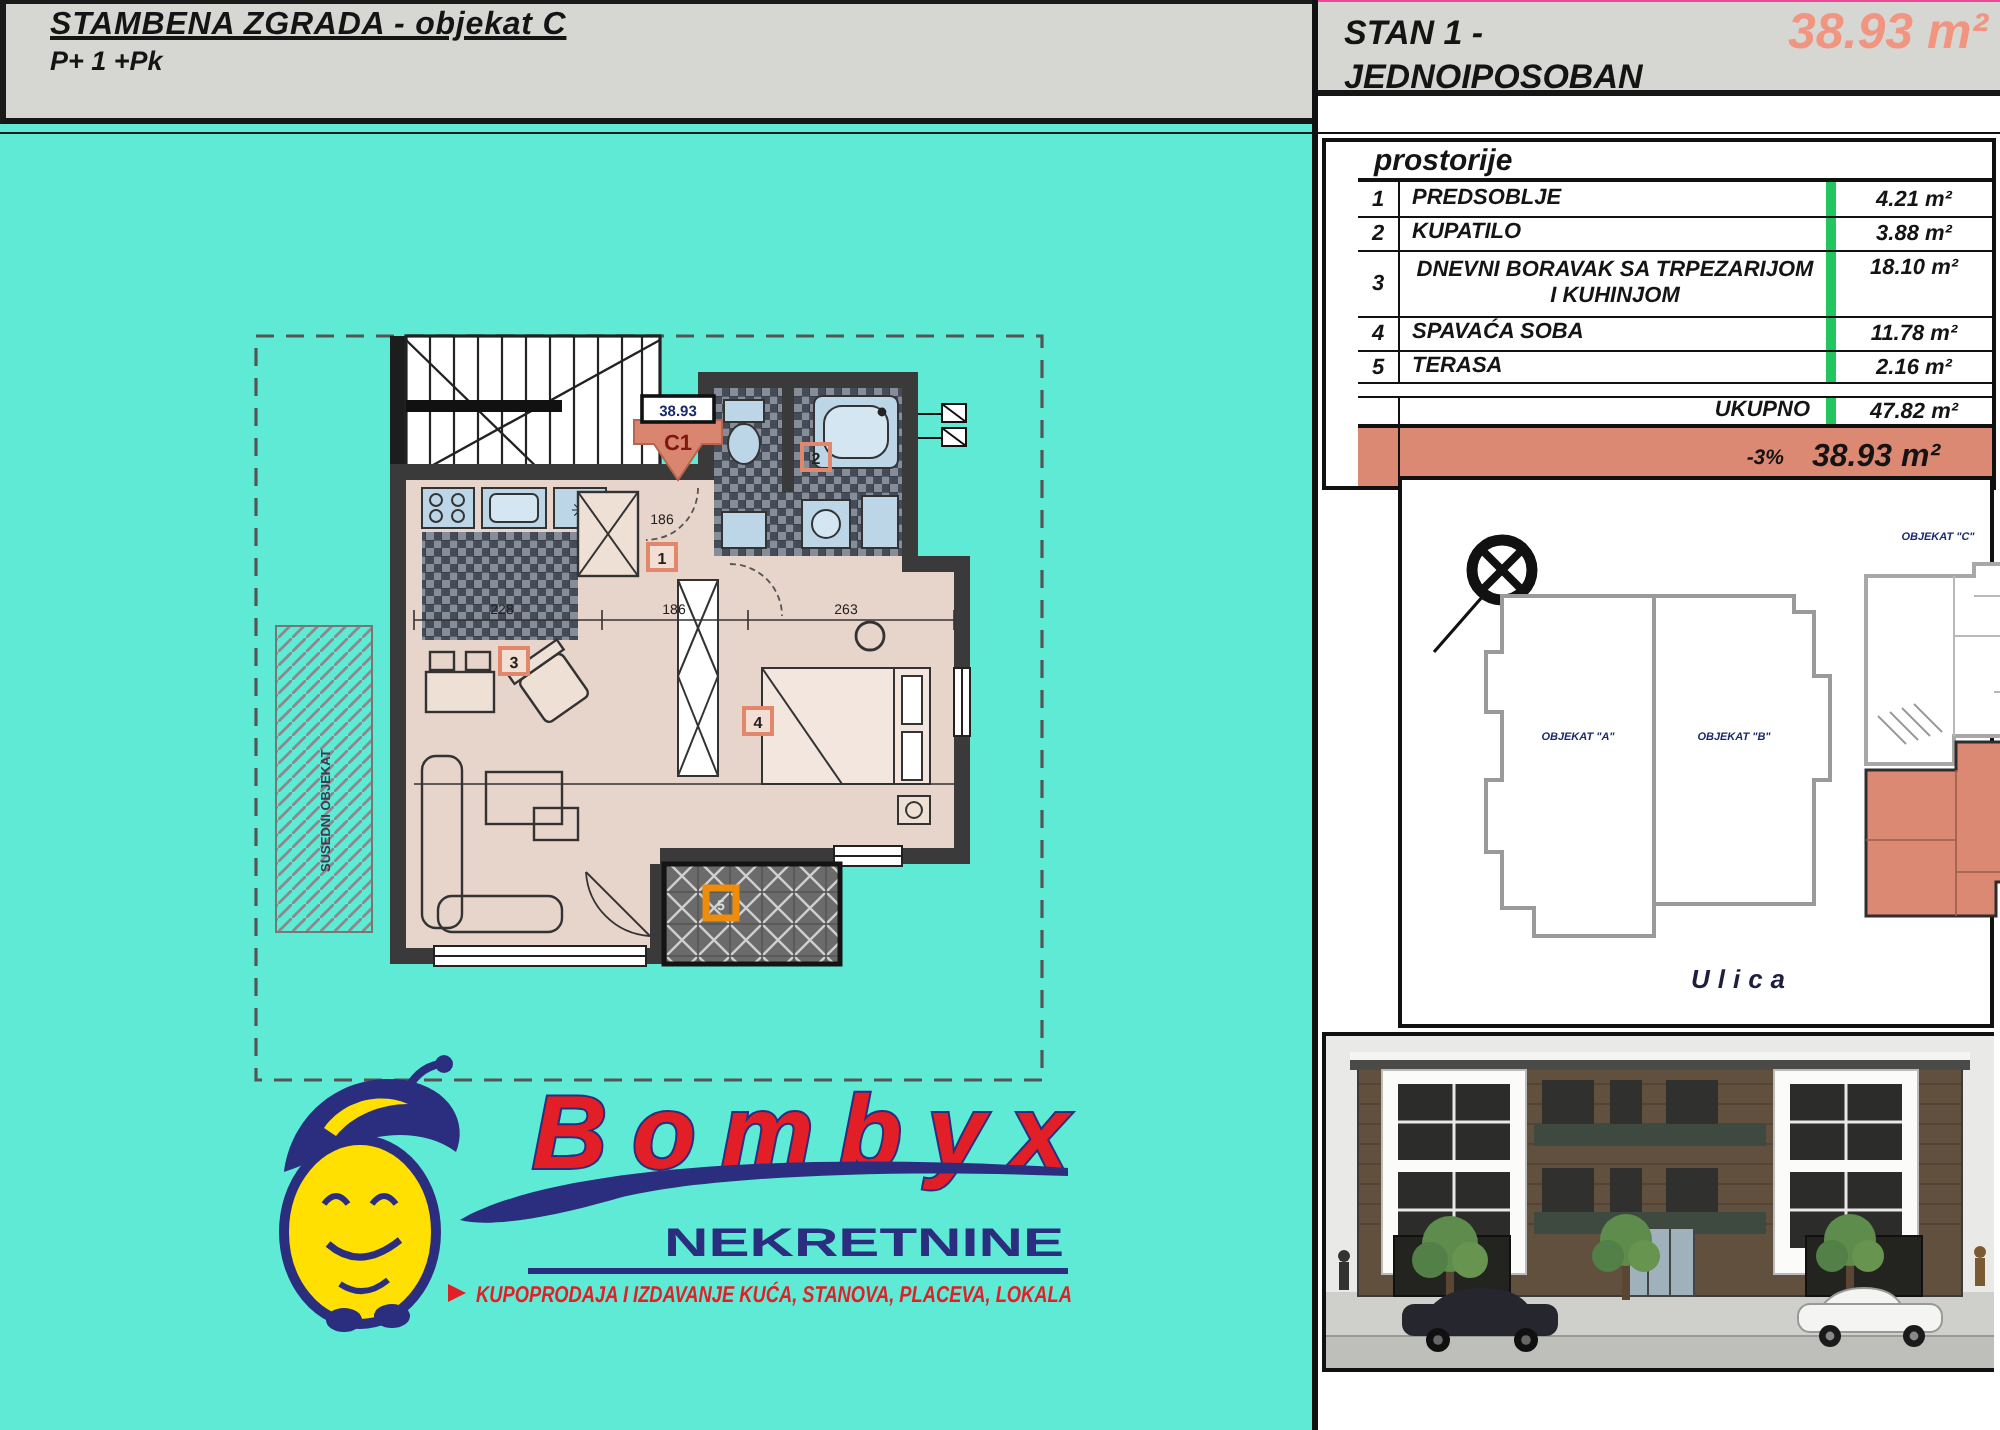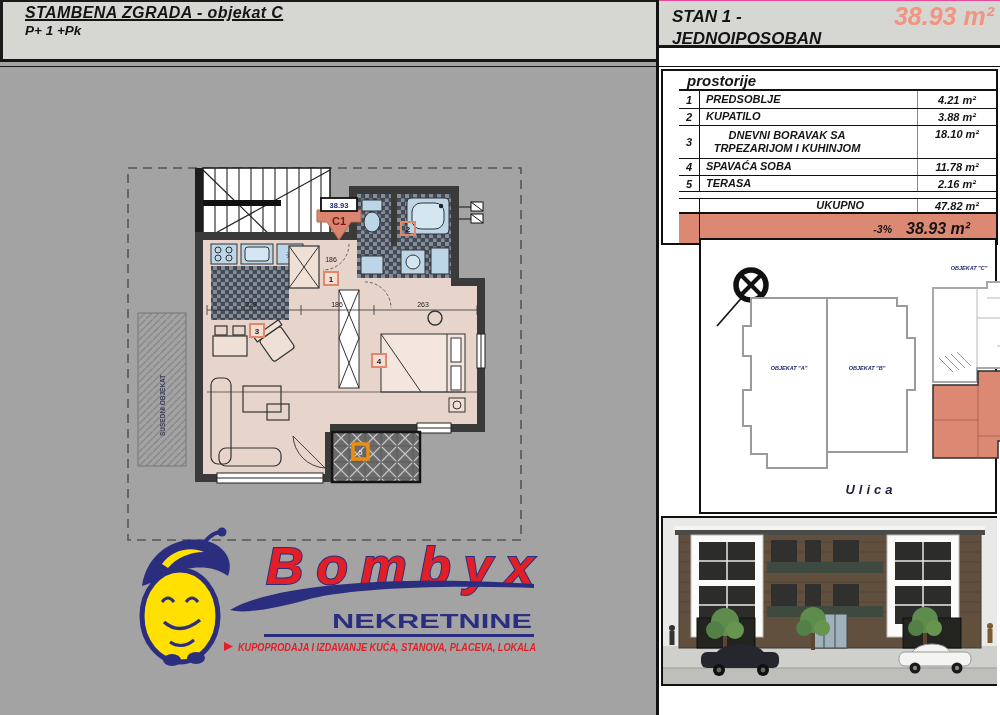--- a/index.html
+++ b/index.html
@@ -1,16 +1,16 @@
 <!DOCTYPE html>
 <html><head>
 <meta charset="utf-8">
 <style>
   html,body{margin:0;padding:0;background:#fff;font-family:"Liberation Sans",sans-serif;}
-  #app{position:relative;width:1000px;height:715px;background:#a3a3a3;overflow:hidden;color:#141414;text-decoration:underline;}
+  #app{position:relative;width:1000px;height:715px;background:#5eead4;overflow:hidden;color:#141414;text-decoration:underline;}
   
   .hdrL{position:absolute;left:0;top:0;width:656px;height:62px;background:#D6D6D3;
         border-top:2px solid #1a1a1a;border-left:3px solid #1a1a1a;border-bottom:3px solid #161616;
         box-sizing:border-box;padding:2px 0 0 22px;}
   .hdrL .t{font-size:16px;font-weight:bold;font-style:italic;letter-spacing:.4px;
            text-decoration:underline;text-decoration-thickness:2px;}
   .hdrL .s{font-size:13.5px;font-weight:bold;font-style:italic;line-height:1.3;}
   .hdrL-line{position:absolute;left:0;top:66px;width:656px;height:1px;background:#1a1a1a;}
   
   .panel{position:absolute;left:656px;top:0;width:344px;height:715px;border-left:3px solid #111;
@@ -21,21 +21,21 @@
   .hdrR .area{position:absolute;top:1px;right:6px;font-size:25px;font-weight:bold;font-style:italic;color:#F19480;}
   .hdrR-line{position:absolute;left:0;top:66px;right:0;height:1px;background:#111;}
   
   .tbl{position:absolute;left:2px;right:2px;top:69px;border:2px solid #111;background:#fff;padding-left:16px;}
   .tcap{height:16px;border-bottom:2px solid #111;font-size:15px;font-weight:bold;font-style:italic;
         padding:1px 0 1px 8px;display:flex;align-items:center;}
   .trow{display:flex;border-bottom:1px solid #111;font-weight:bold;font-style:italic;font-size:11px;}
   .tnum{width:20px;flex:none;border-right:1px solid #111;display:flex;align-items:center;justify-content:center;}
   .tname{flex:1;padding:1px 4px 1px 6px;display:flex;align-items:center;line-height:1.2;text-align:center;}
   .tname.right{justify-content:flex-end;padding-right:8px;}
-  .tarea{width:78px;flex:none;border-left:1px solid #22c55e;display:flex;align-items:center;justify-content:center;margin-left:45px;}
+  .tarea{width:78px;flex:none;border-left:5px solid #22c55e;display:flex;align-items:center;justify-content:center;}
   .tspace{height:6px;border-bottom:1px solid #111;}
   .salmonrow{position:relative;display:flex;align-items:center;height:29px;background:#DC8974;}
   .salmonrow .vline{position:absolute;left:20px;top:0;bottom:0;width:1px;background:#111;}
   .salmonrow .pct{flex:1;text-align:right;font-size:10.5px;font-weight:bold;font-style:italic;padding-right:14px;}
   .salmonrow .val{width:90px;font-size:16px;font-weight:bold;font-style:italic;}
   
   .sbox{position:absolute;left:2px;right:3px;top:238px;height:276px;border:2px solid #111;box-sizing:border-box;background:#fff;margin-left:38px;}
   .rbox{position:absolute;left:2px;right:3px;top:516px;height:170px;border:2px solid #111;box-sizing:border-box;background:#EAEAE8;}
   .foot{position:absolute;left:0;right:0;top:722px;height:29px;background:#D6D6D3;border-top:2px solid #111;
         box-sizing:border-box;display:flex;align-items:center;justify-content:center;

